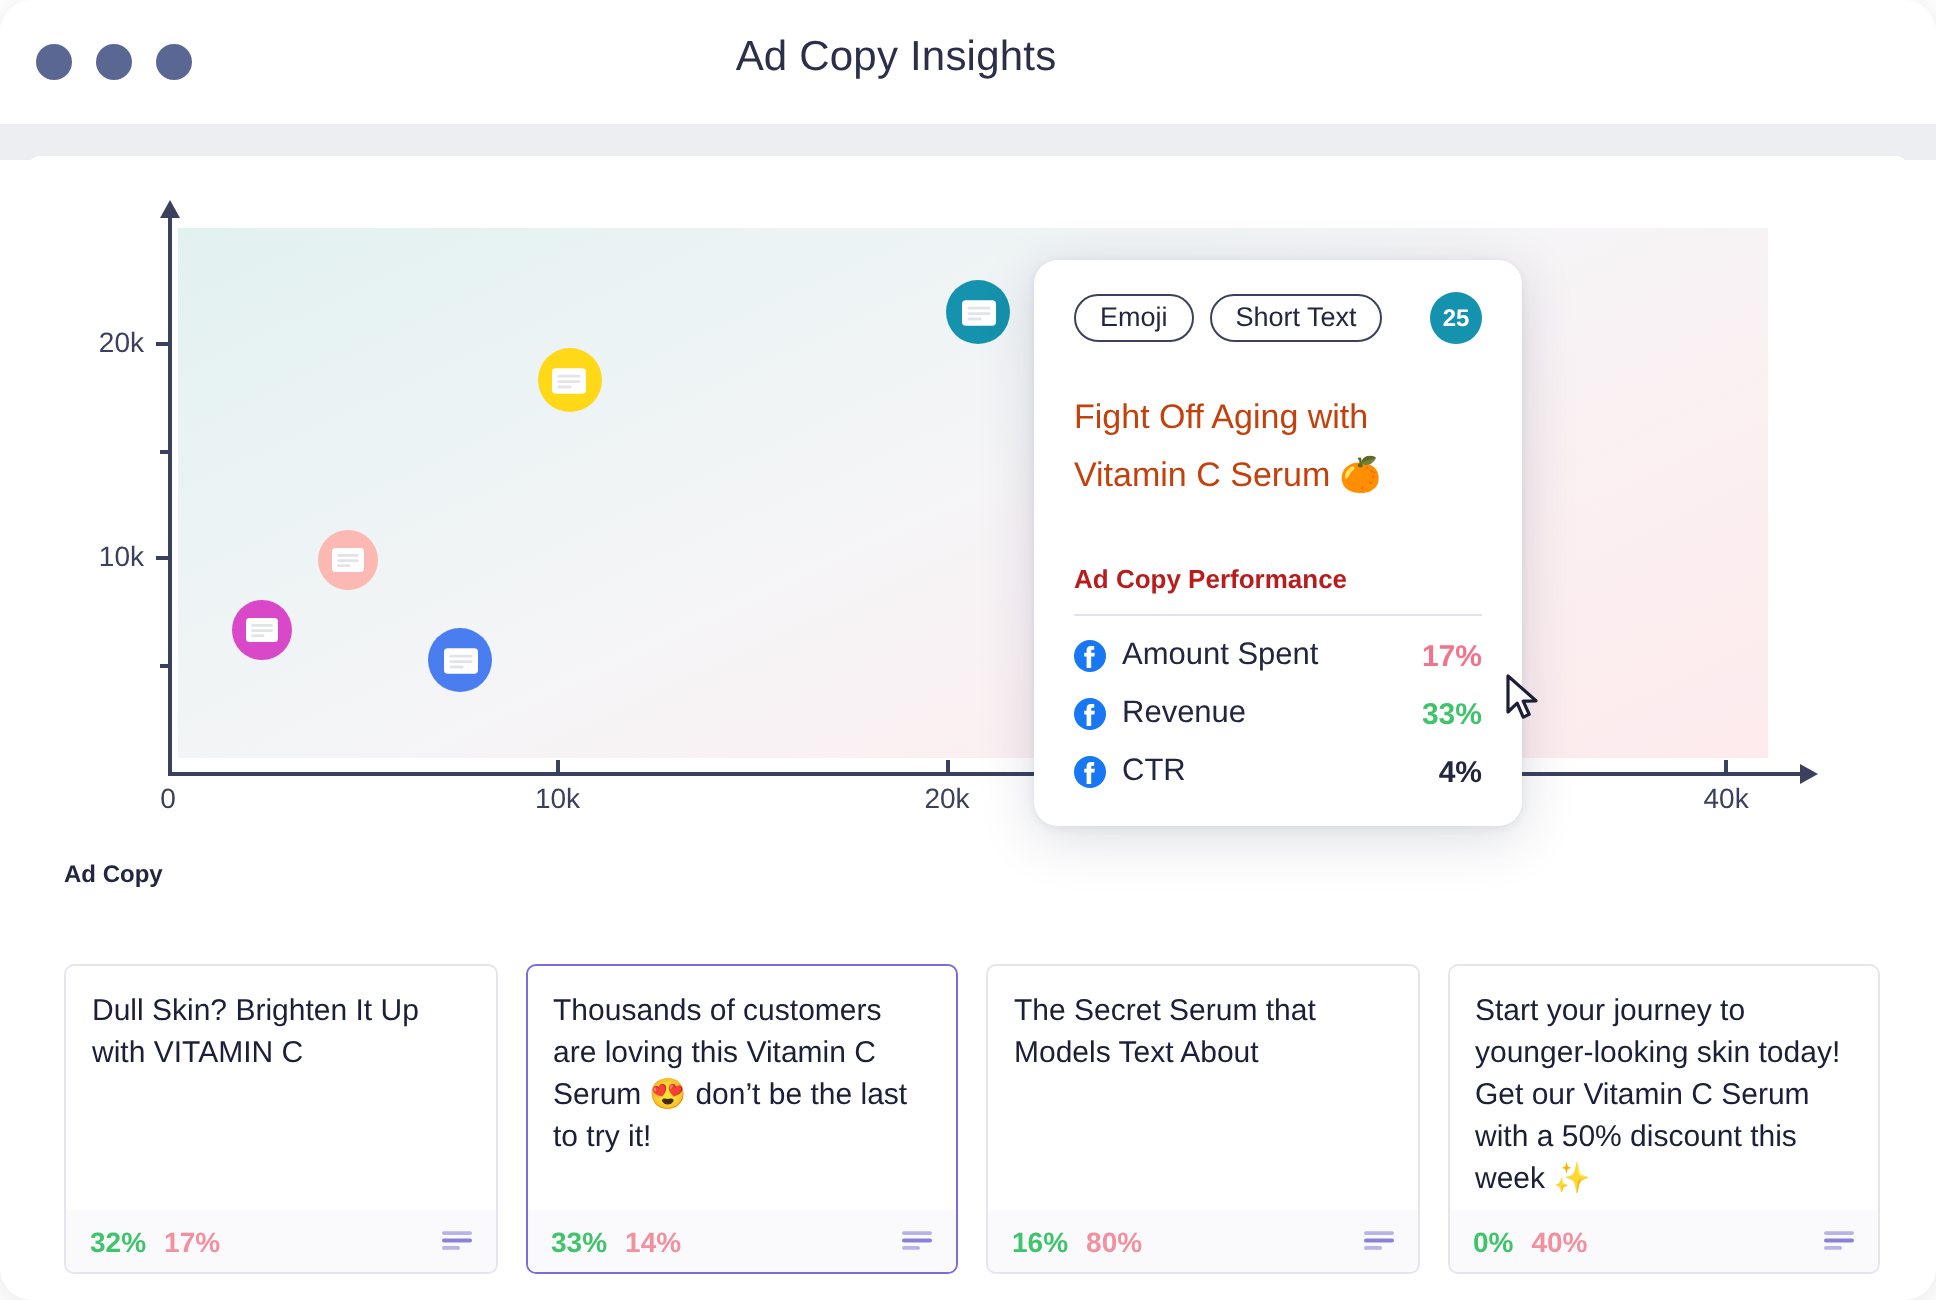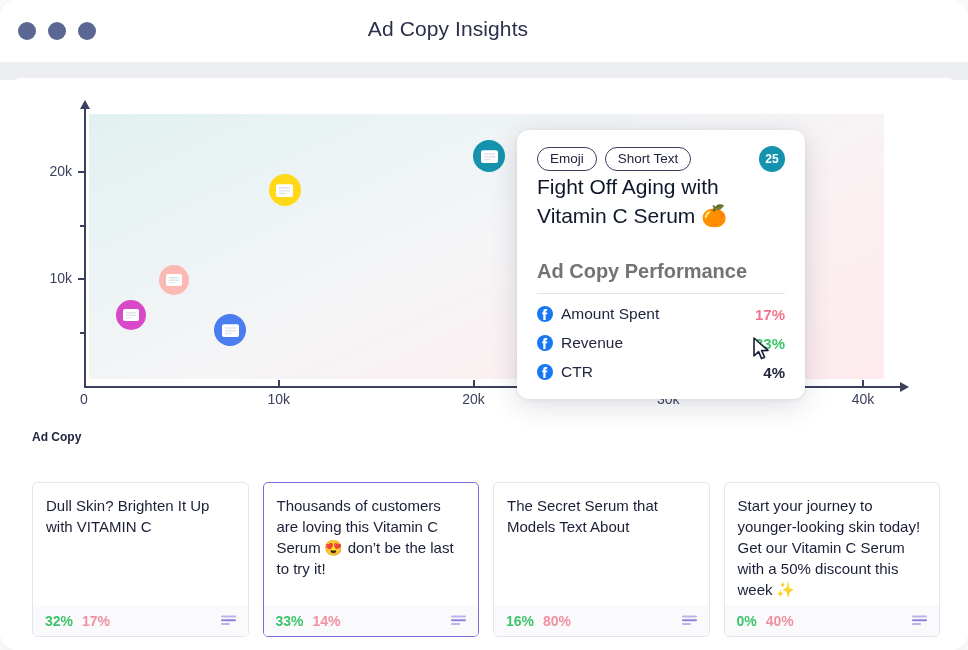--- a/index.html
+++ b/index.html
@@ -168,21 +168,21 @@
     transform: translate(-50%, -50%);
   }
   .bubble .glyph {
     display: block;
   }
 
   
   .tooltip {
     position: absolute;
     left: 503px; top: 52px;
-    width: 288px;
+    width: 244px;
     background: #ffffff;
     border-radius: 12px;
     box-shadow: 0 6px 28px rgba(40,45,80,0.16), 0 1px 4px rgba(40,45,80,0.08);
     padding: 16px 20px 18px 20px;
     box-sizing: border-box;
   }
   .tt-top {
     display: flex;
     align-items: center;
     gap: 8px;
@@ -201,34 +201,35 @@
     border-radius: 50%;
     background: #1592ad;
     color: #ffffff;
     font-size: 12px;
     font-weight: bold;
     display: flex;
     align-items: center;
     justify-content: center;
   }
   .tt-headline {
-    font-size: 21px;
+    margin-top: 22px;
+    font-size: 17px;
     line-height: 29px;
-    color: #0f172a;
+    color: #c2410c;
   }
   .tt-cursor {
     position: absolute;
     left: 234px; top: 207px;
     width: 22px; height: 24px;
   }
   .tt-sub {
     margin-top: 30px;
-    font-size: 20px;
+    font-size: 13px;
     font-weight: bold;
-    color: #737373;
+    color: #b91c1c;
   }
   .tt-divider {
     margin-top: 10px;
     height: 1px;
     background: #e2e4ec;
   }
   .metric {
     display: flex;
     align-items: center;
     margin-top: 11px;

